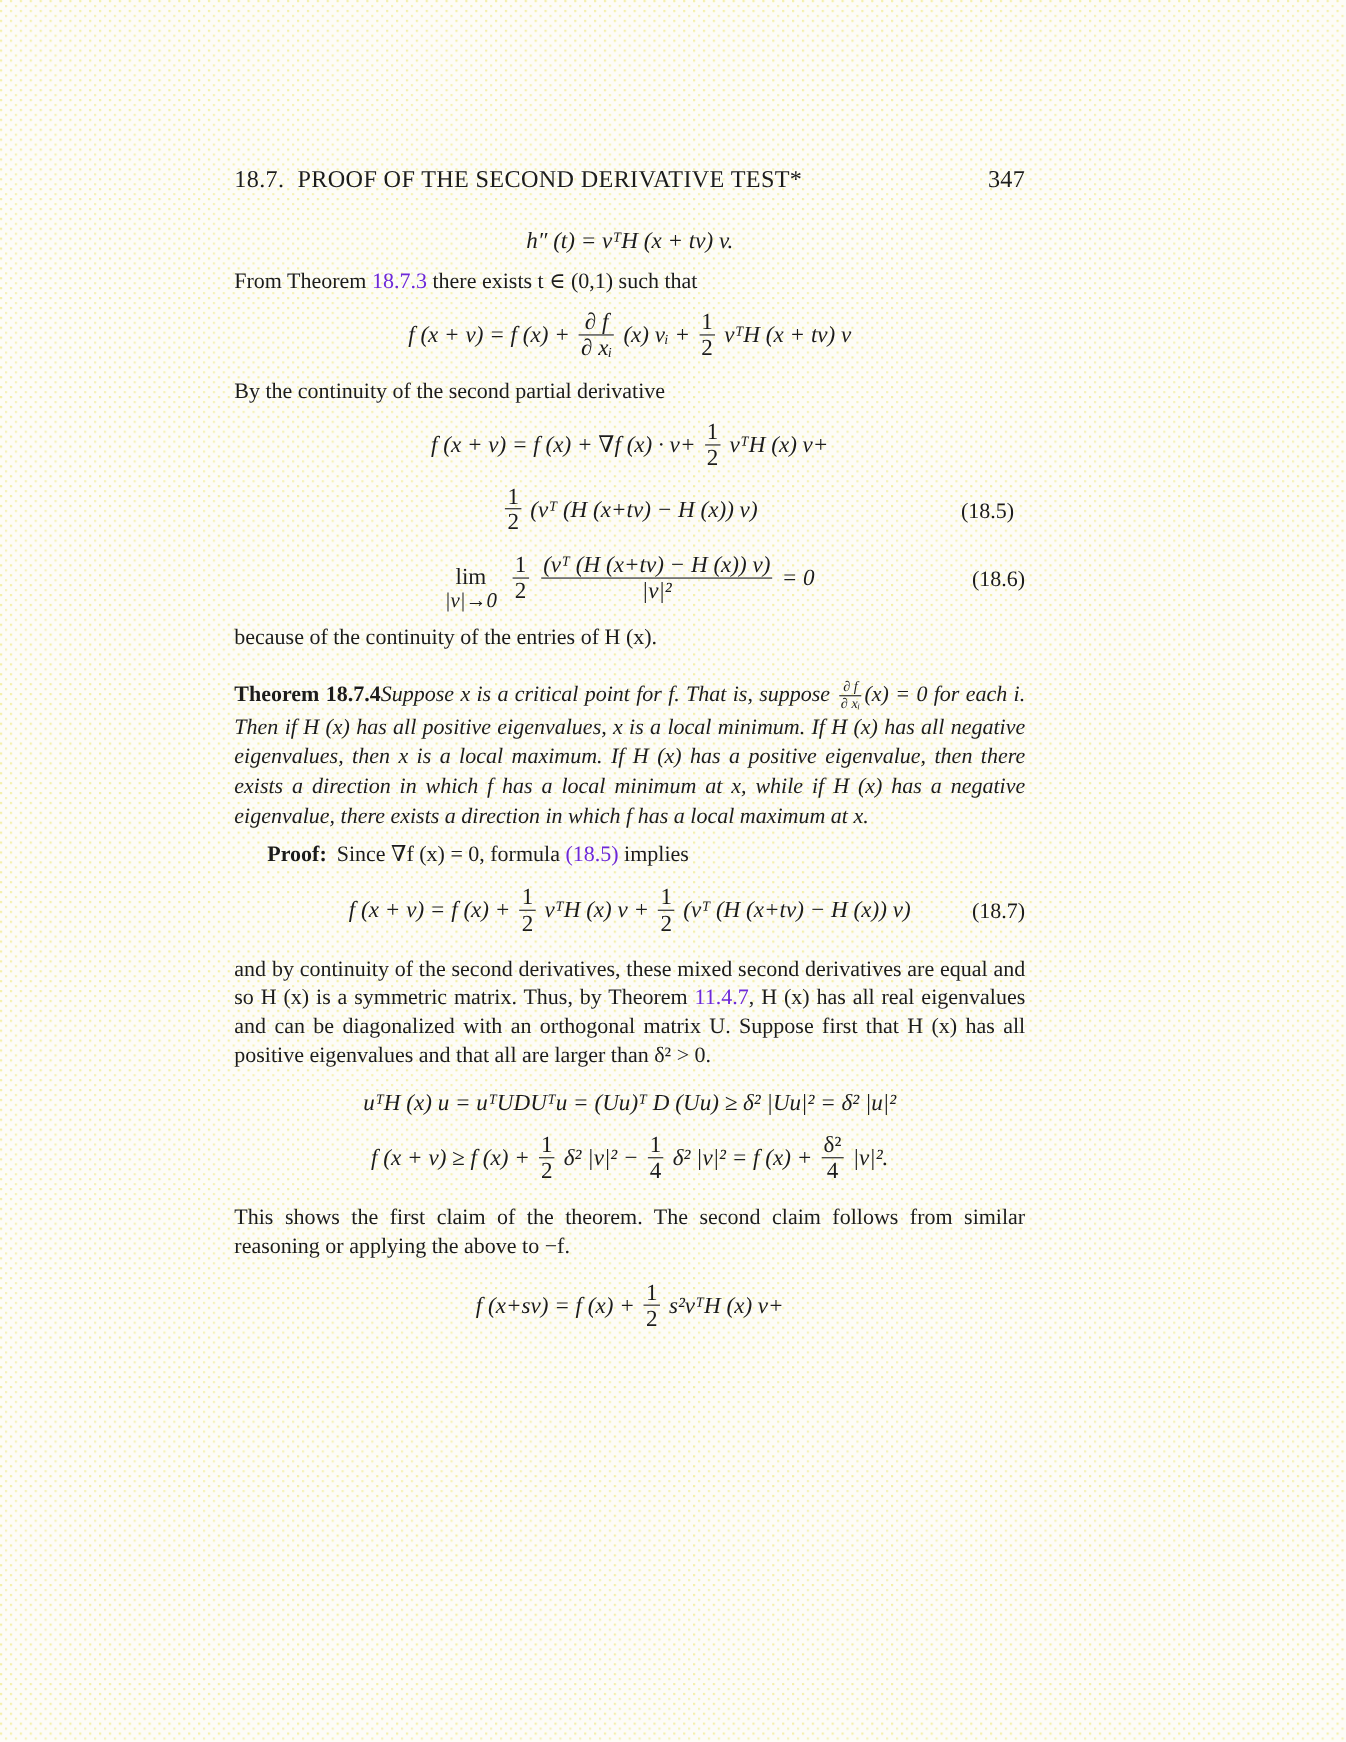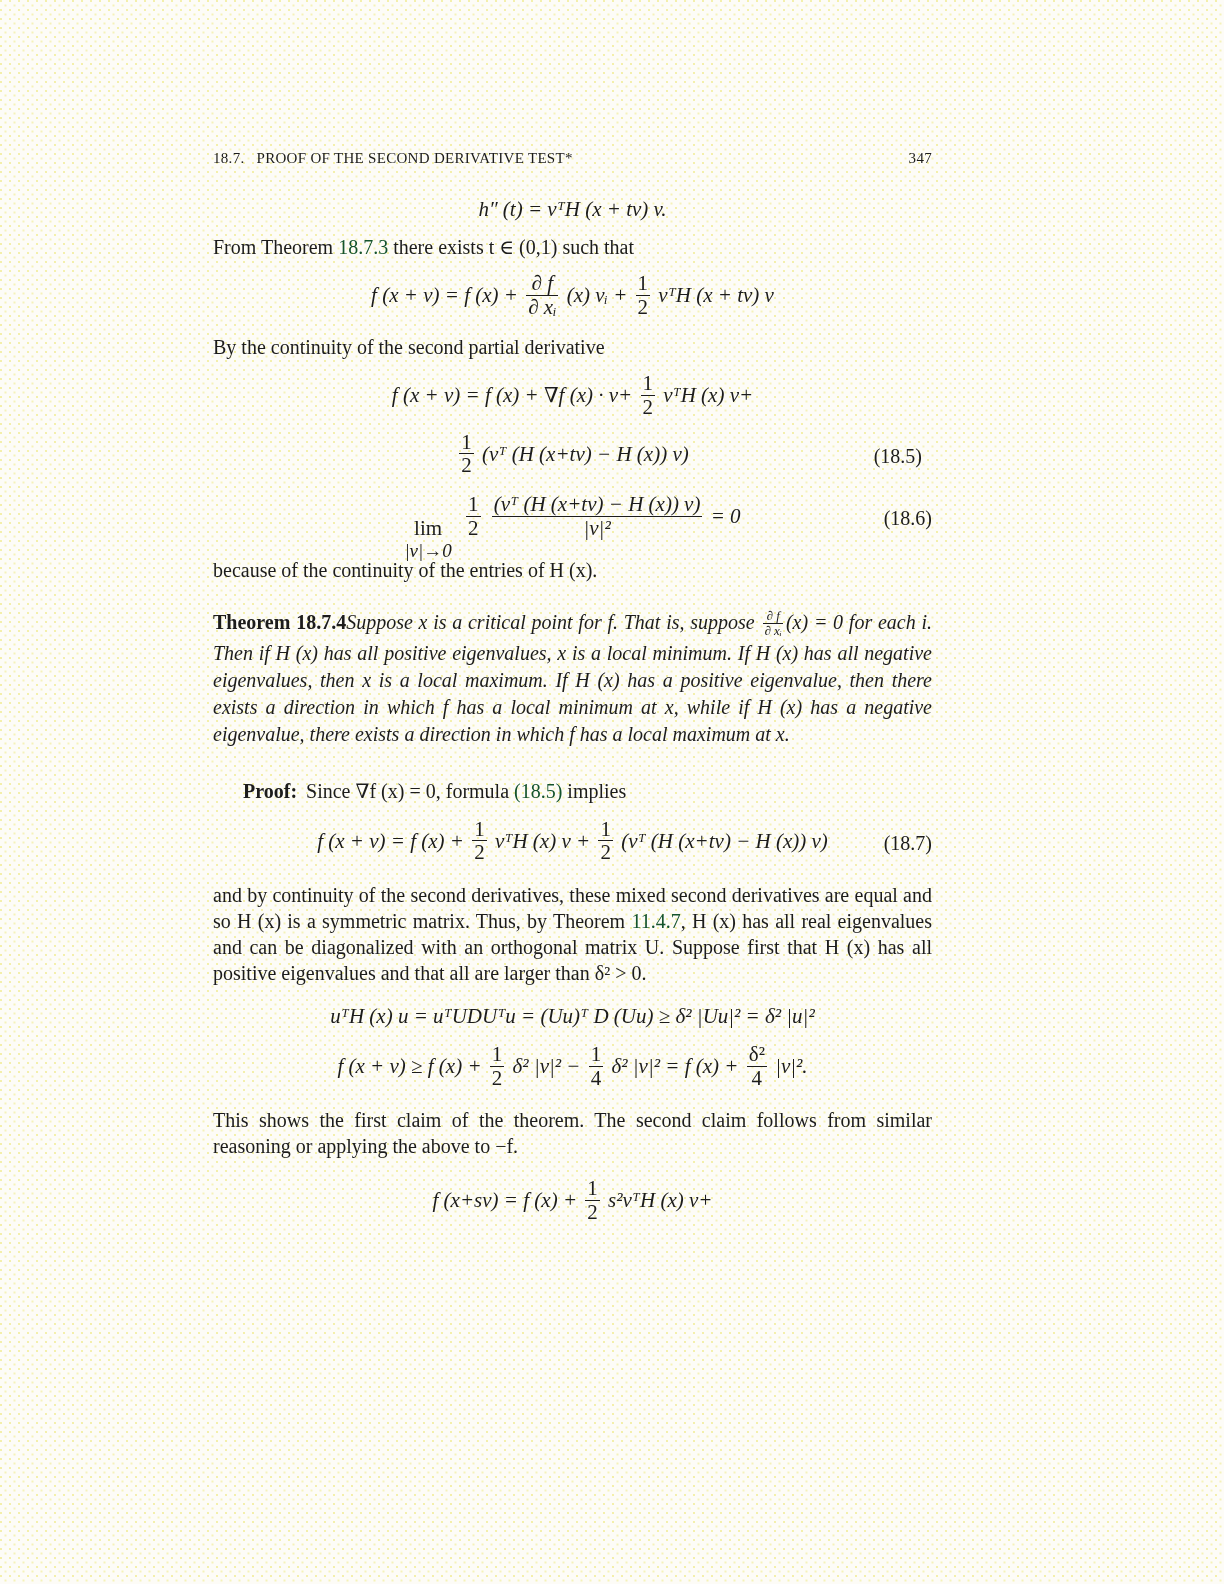--- a/index.html
+++ b/index.html
@@ -13,54 +13,54 @@
       radial-gradient(circle at 1px 1px, rgba(236,229,110,0.45) 0.8px, rgba(236,229,110,0) 1.5px);
     background-size:9px 9px, 9px 9px;
     background-position:0 0, 4.5px 4.5px;
     overflow:hidden;
     position:relative;
   }
   .page{position:absolute;inset:0;}
   .content{position:absolute;left:213px;top:150px;width:719px;}
 
   .header{display:flex;justify-content:space-between;align-items:baseline;
-          font-size:15px;letter-spacing:0.3px;margin:0 0 30px 0;}
+          font-size:22px;letter-spacing:0.3px;margin:0 0 30px 0;}
   .header .secnum{margin-right:12px;}
 
   p{margin:0;font-size:20px;line-height:26px;}
   .just{text-align:justify;}
   .indent{text-indent:30px;}
 
-  a.link{color:#14532d;text-decoration:none;cursor:pointer;}
+  a.link{color:#6d28d9;text-decoration:none;cursor:pointer;}
 
   
   .eq{position:relative;text-align:center;font-size:21px;margin:12px 10px;
       font-family:"Liberation Serif","DejaVu Serif","DejaVu Sans",serif;}
   .m{font-style:italic;}
   .eqtag{position:absolute;right:0;top:50%;transform:translateY(-50%);
          font-style:normal;font-size:20px;}
   .frac{display:inline-flex;flex-direction:column;vertical-align:middle;
         text-align:center;line-height:1.08;margin:0 3px;position:relative;top:-2px;
         font-style:normal;}
   .frac.it{font-style:italic;}
   .frac .den{border-top:1.4px solid #1c1c1c;padding:0 2px;}
   .frac .num{padding:0 2px;}
   .limwrap{display:inline-flex;flex-direction:column;align-items:center;
-           vertical-align:middle;line-height:1;margin-right:6px;position:relative;top:21px;}
+           vertical-align:middle;line-height:1;margin-right:6px;position:relative;top:8px;}
   .limwrap .limword{font-style:normal;}
   .limwrap .limsub{font-size:19px;font-style:italic;margin-top:2px;}
 
   
   .ifrac{display:inline-flex;flex-direction:column;vertical-align:middle;
          text-align:center;font-size:13px;line-height:1.1;margin:0 3px;position:relative;top:-1px;}
   .ifrac .den{border-top:1px solid #1c1c1c;padding:0 1px;}
 
   .theorem{font-style:italic;margin-top:26px;line-height:27px;}
   .theorem b{font-style:normal;}
-  .proof{margin-top:30px;}
+  .proof{margin-top:8px;}
   .proof b{margin-right:4px;}
 </style>
 </head>
 <body>
 
 <div class="page">
   <div class="content">
 
     <div class="header">
       <span>

